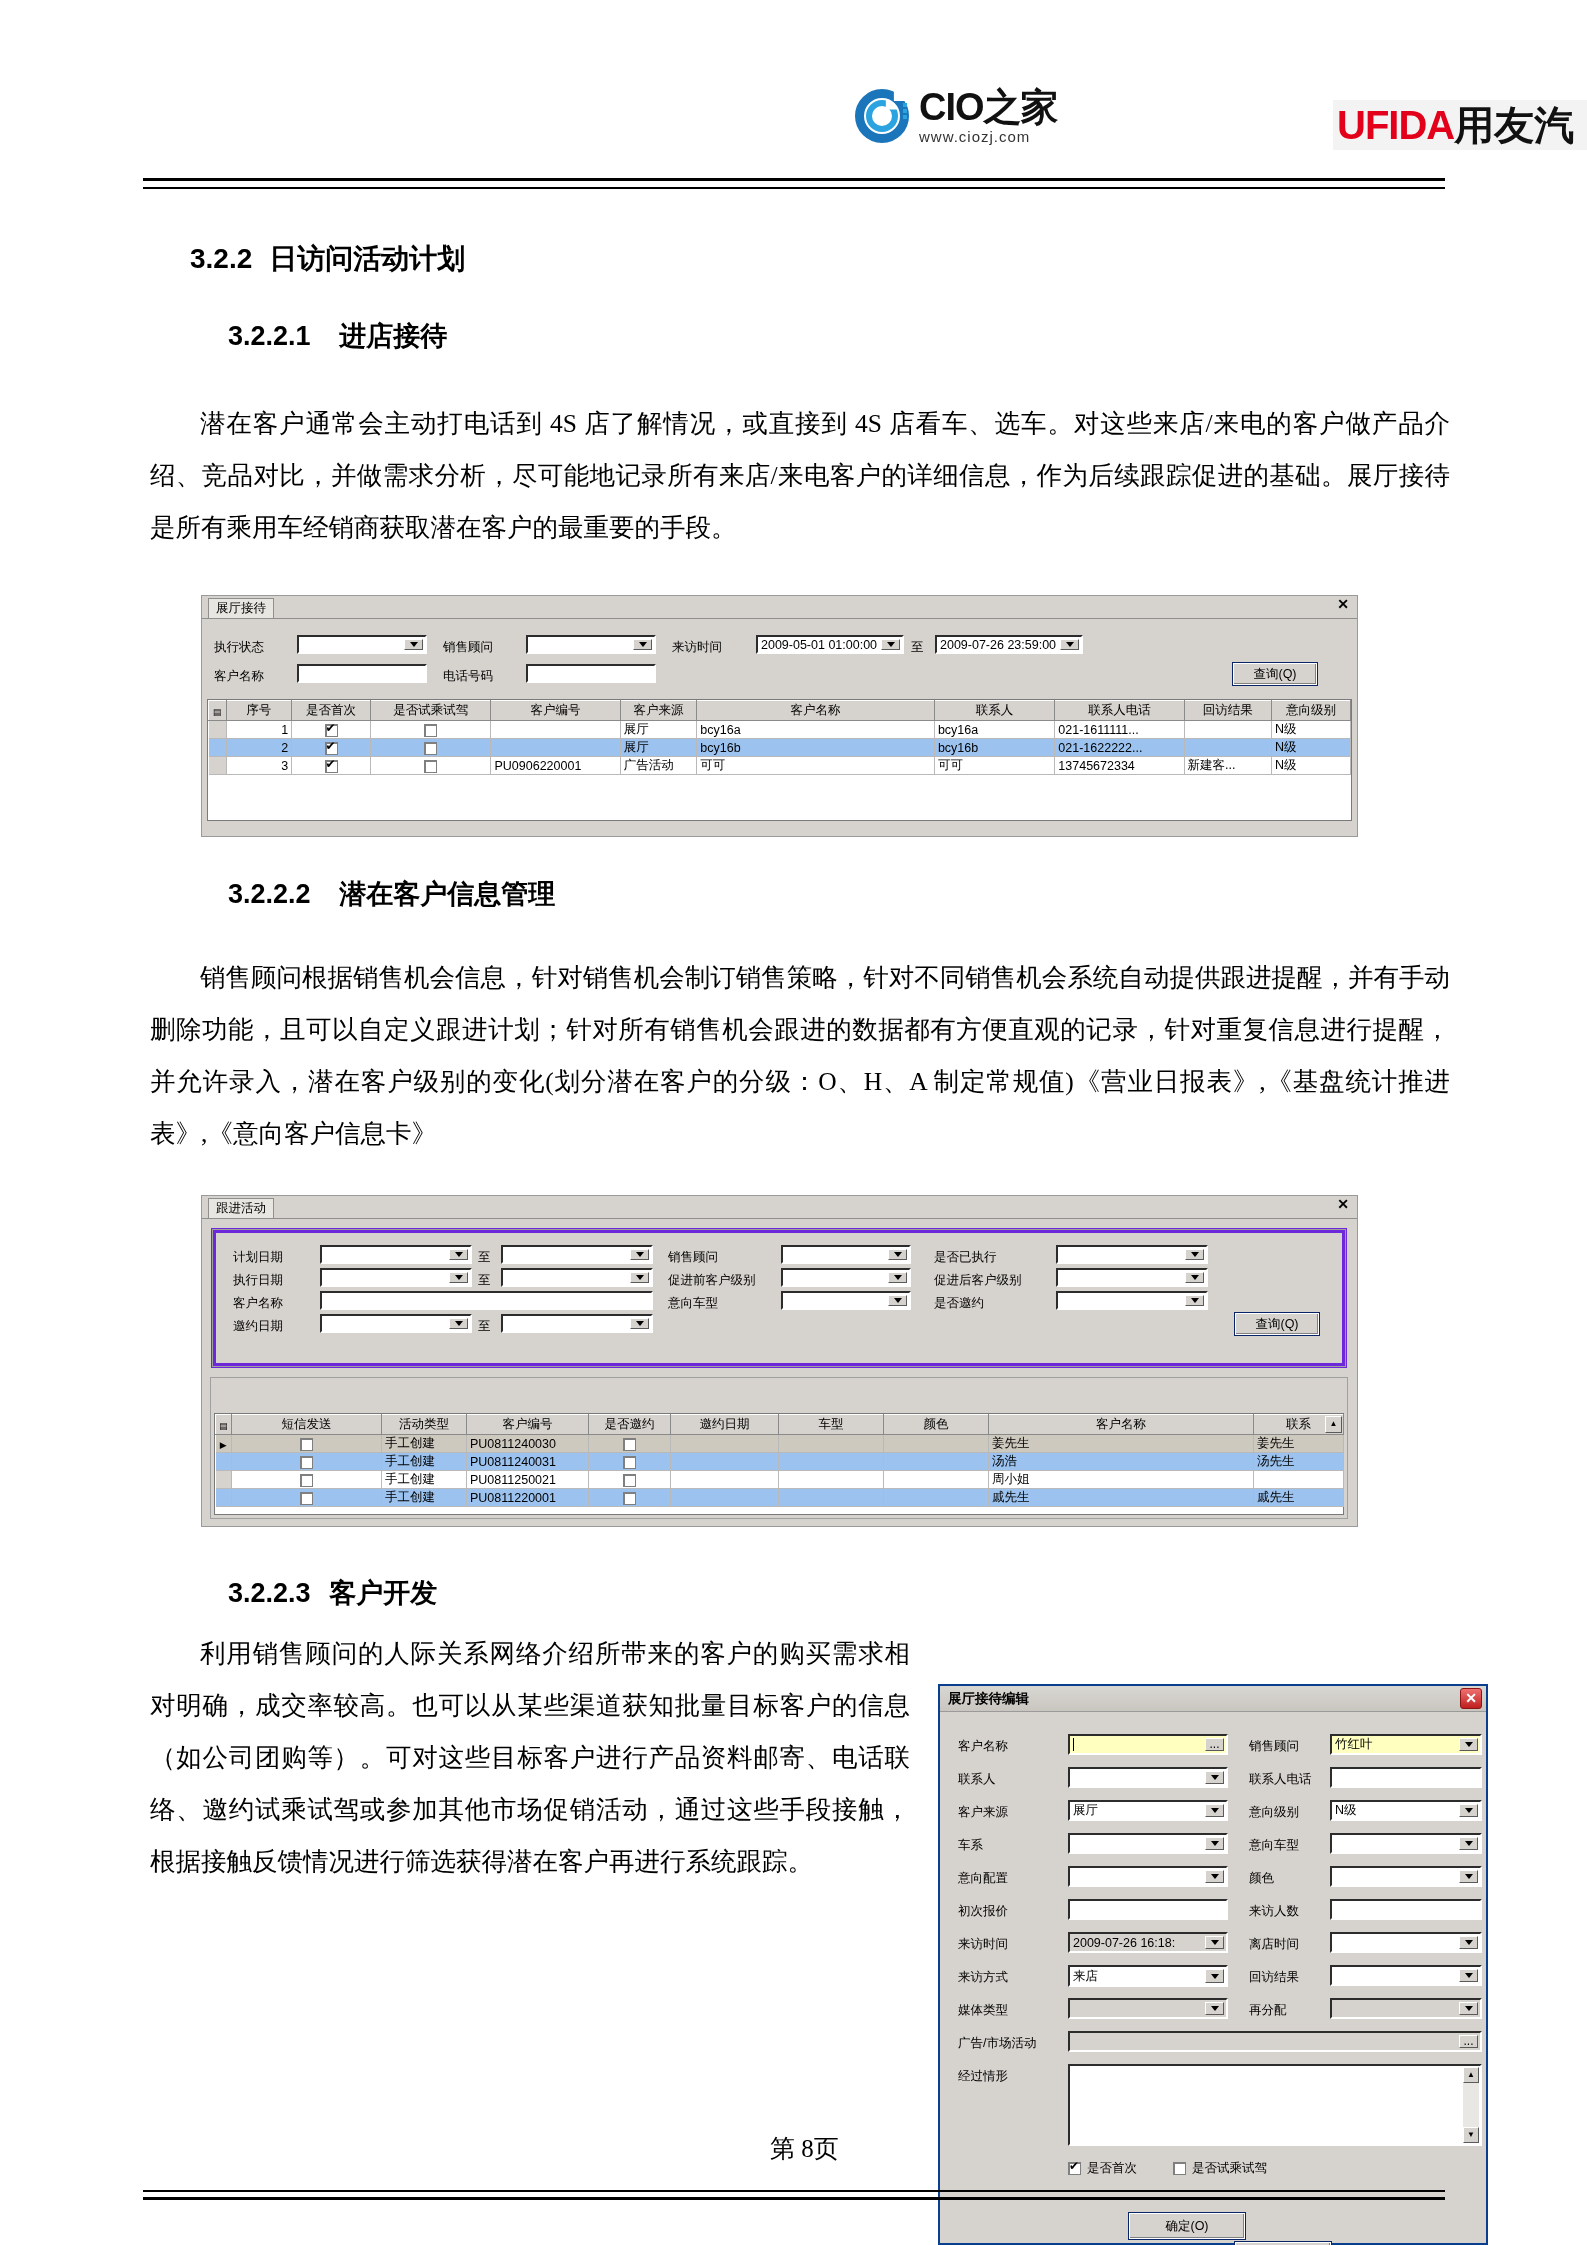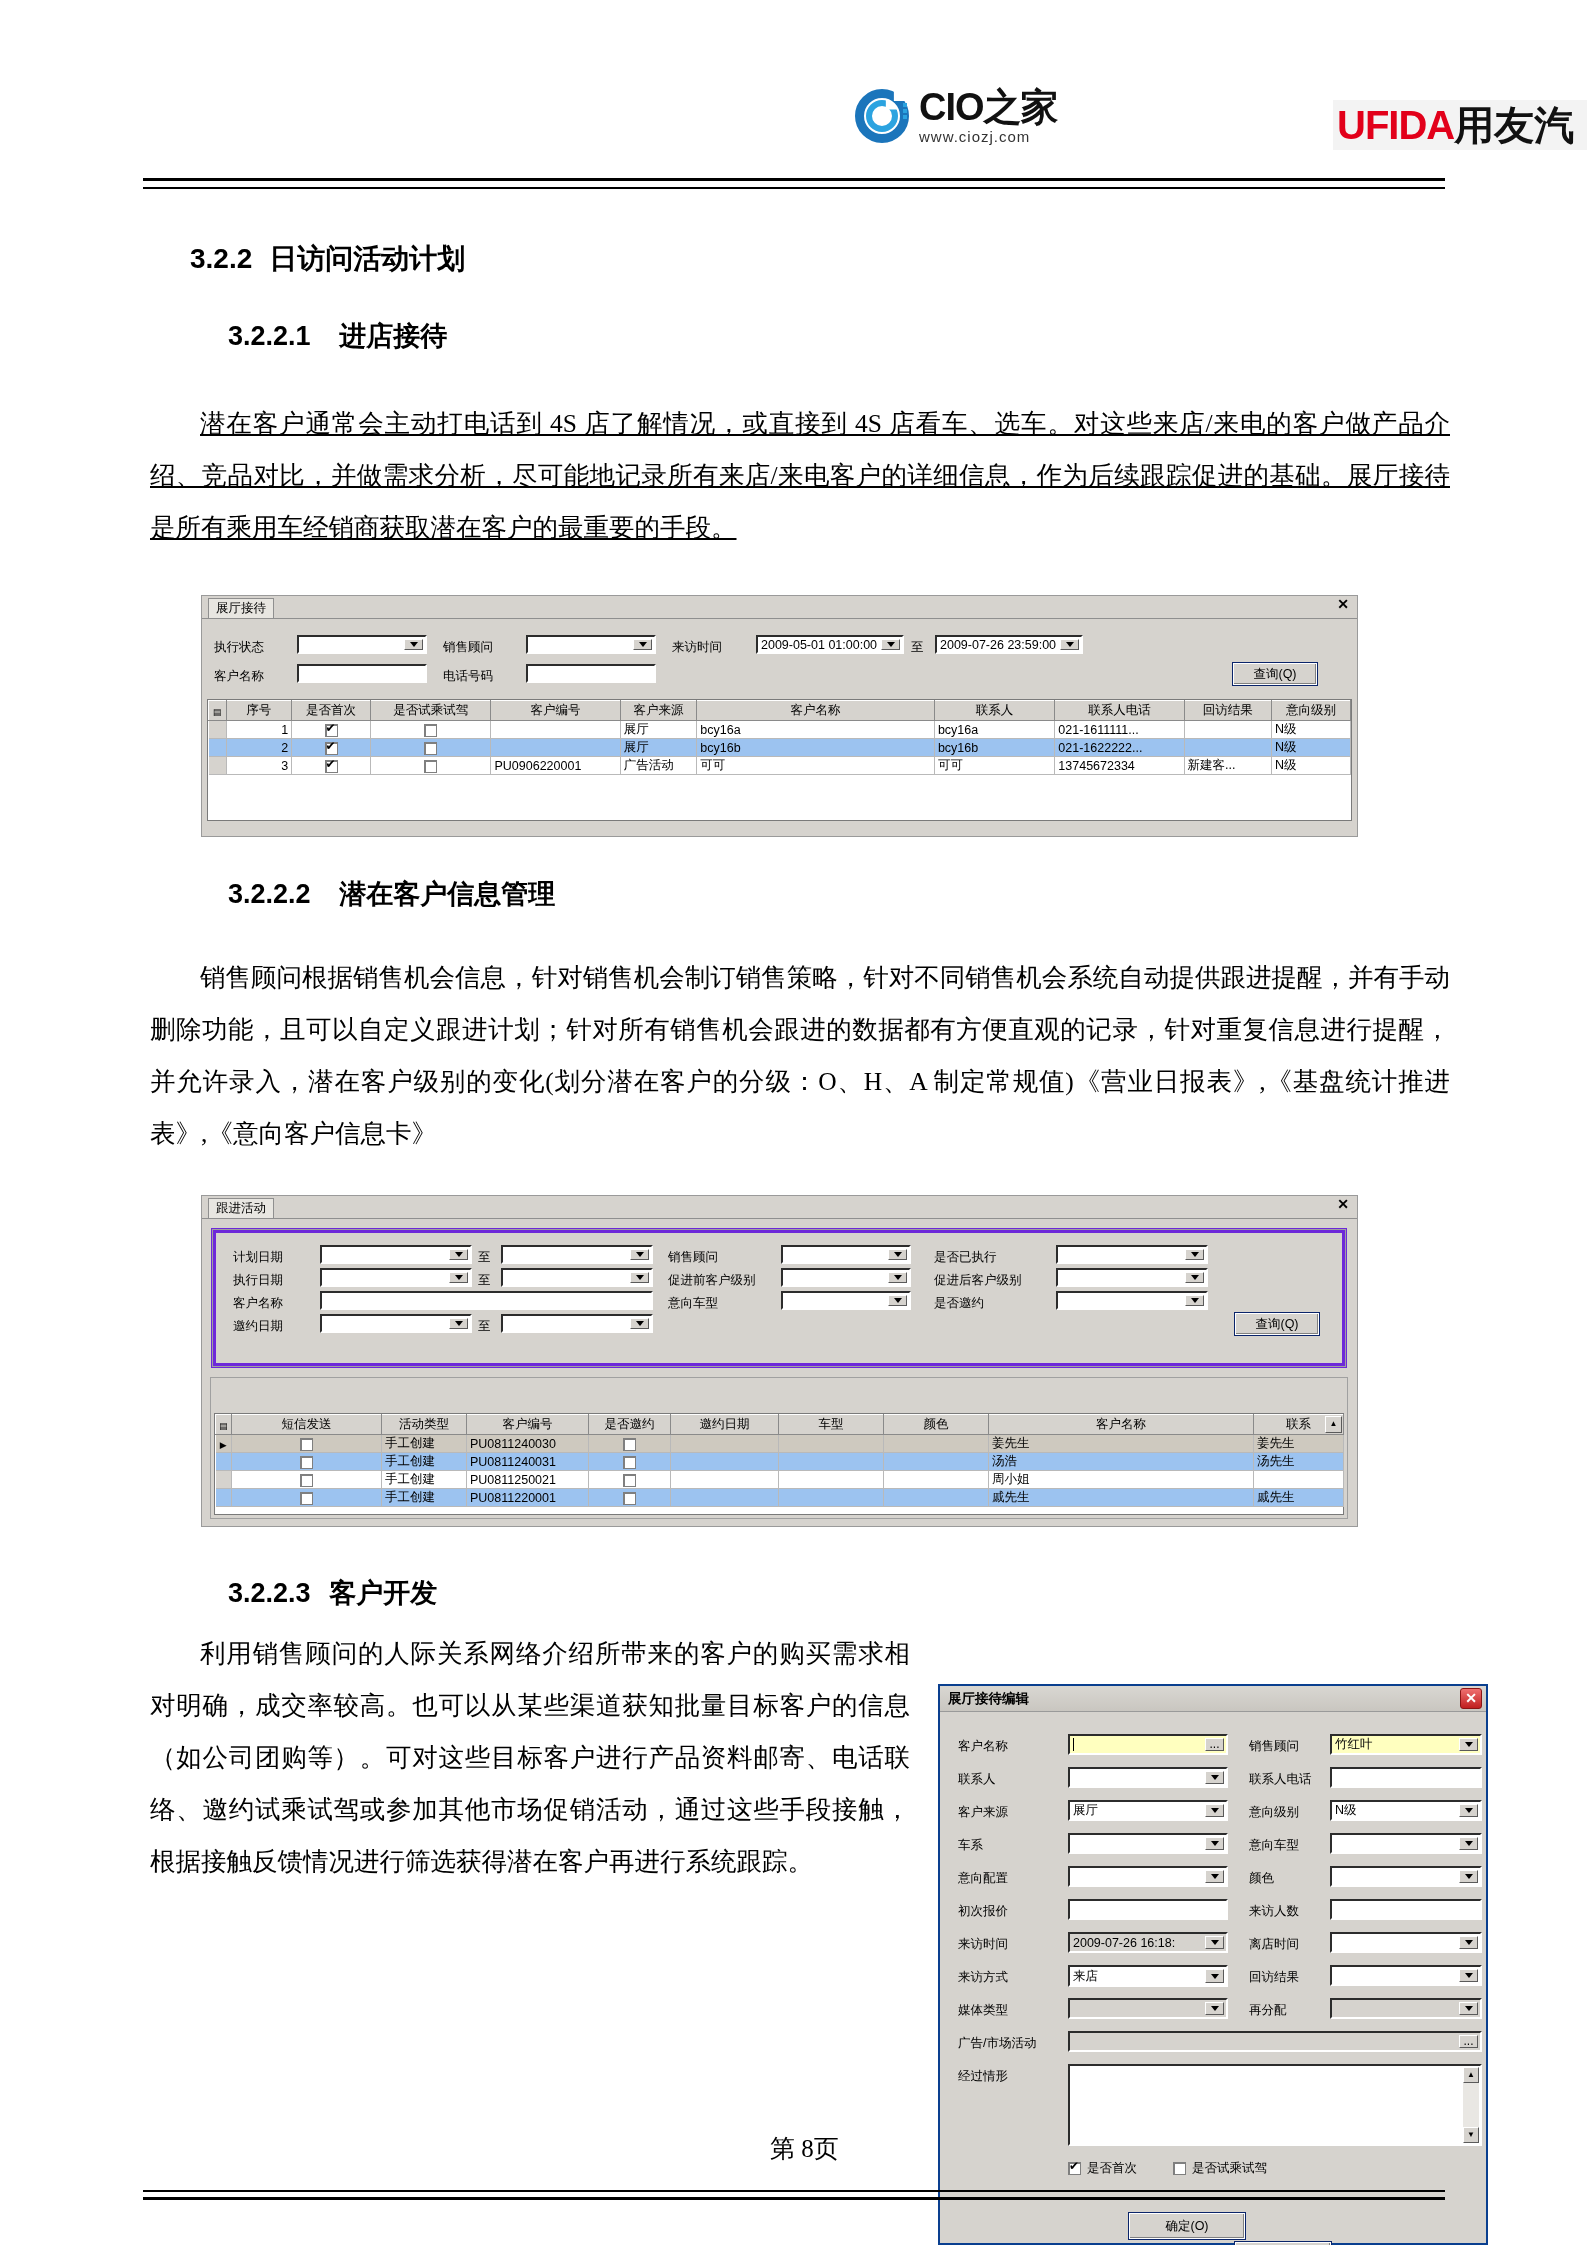--- a/index.html
+++ b/index.html
@@ -239,21 +239,21 @@
 <div class="h3" style="left:190px; top:240px; font-size:28px;">
   <span class="num">3.2.2</span>
   <span style="margin-left:10px;">日访问活动计划</span>
 </div>
 
 <div class="h3" style="left:228px; top:318px; font-size:27px;">
   <span class="num">3.2.2.1</span>
   <span style="margin-left:22px;">进店接待</span>
 </div>
 
-<div class="para" style="left:150px; top:398px; width:1300px; text-indent:50px;text-decoration:underline;">潜在客户通常会主动打电话到 4S 店了解情况，或直接到 4S 店看车、选车。对这些来店/来电的客户做产品介绍、竞品对比，并做需求分析，尽可能地记录所有来店/来电客户的详细信息，作为后续跟踪促进的基础。展厅接待是所有乘用车经销商获取潜在客户的最重要的手段。</div>
+<div class="para" style="left:150px; top:398px; width:1300px; text-indent:50px;">潜在客户通常会主动打电话到 4S 店了解情况，或直接到 4S 店看车、选车。对这些来店/来电的客户做产品介绍、竞品对比，并做需求分析，尽可能地记录所有来店/来电客户的详细信息，作为后续跟踪促进的基础。展厅接待是所有乘用车经销商获取潜在客户的最重要的手段。</div>
 
 <div class="win" style="left:202px; top:596px; width:1155px; height:240px;">
 
   <div class="win-tabstrip">
     <div class="win-tab">展厅接待</div>
     <div class="win-close">✕</div>
   </div>
 
   <div style="position:absolute; left:0; top:22px; width:1155px; height:78px;">
     <span class="field-label" style="position:absolute; left:12px; top:21px;">执行状态</span>

